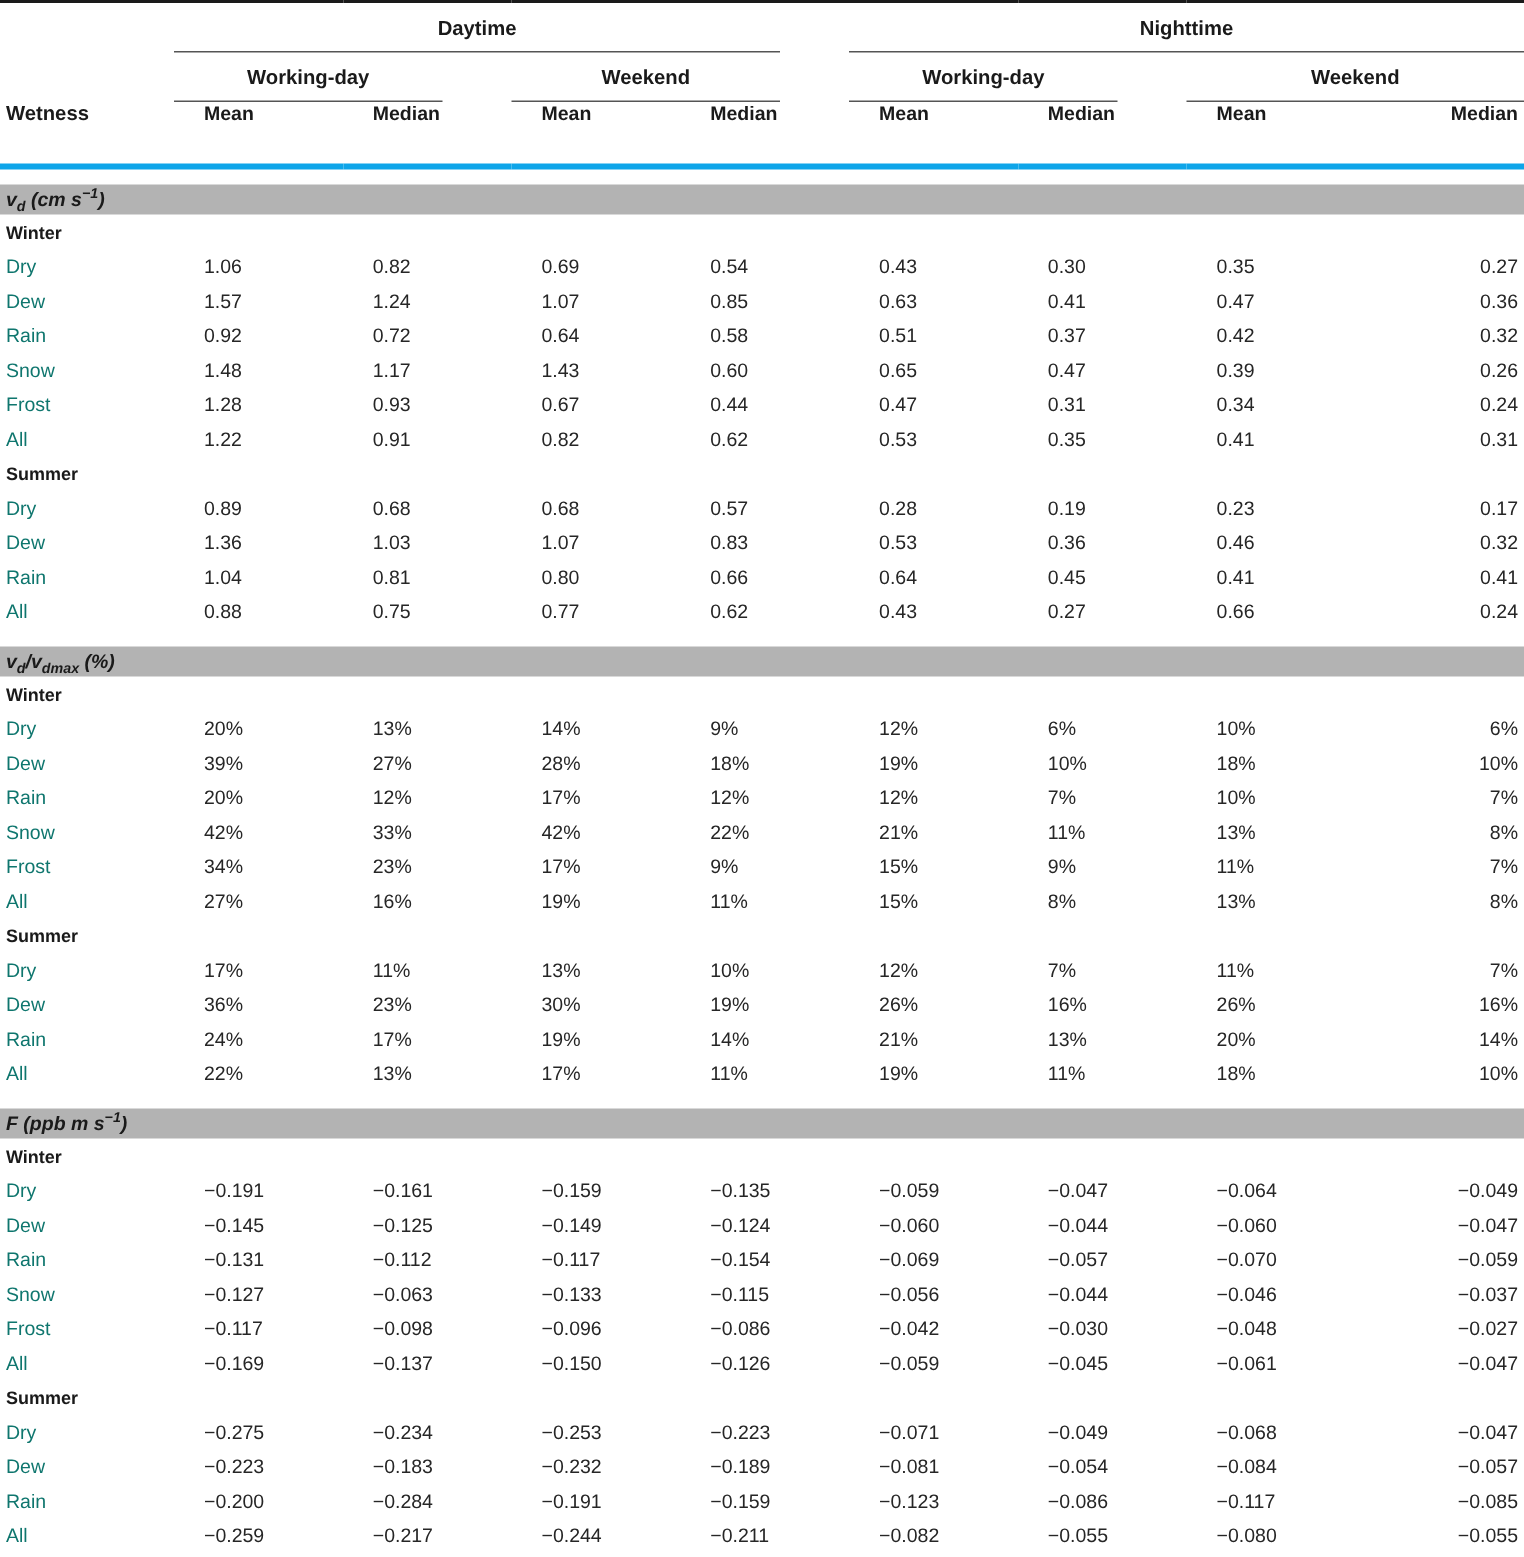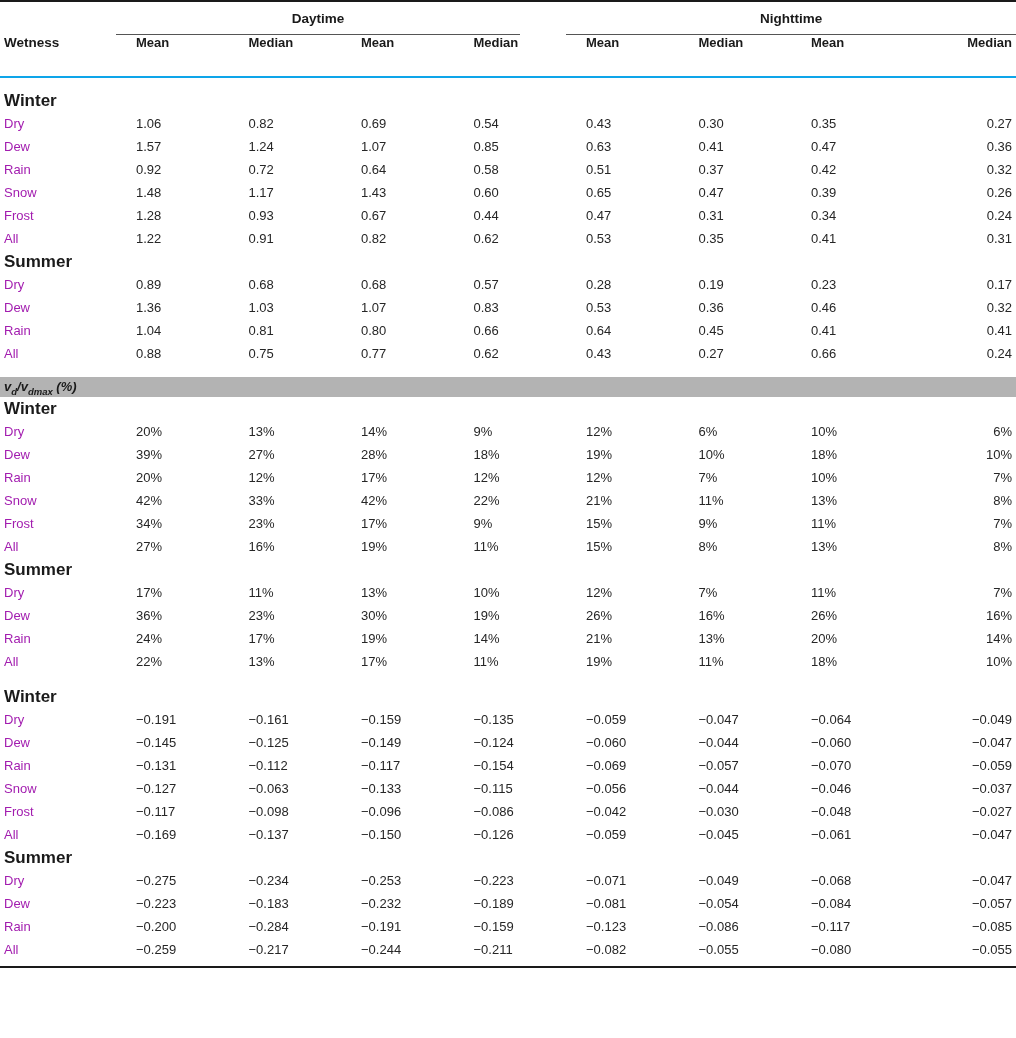--- a/index.html
+++ b/index.html
@@ -32,21 +32,21 @@
     text-align: center;
     font-weight: bold;
     font-size: 13.5px;
     padding: 6px 0 8px 0;
     border-bottom: 1px solid #555;
   }
   .gap-r { margin-right: 46px; }
   tr.row-topgroup { height: 34px; }
   tr.row-subgroup { height: 33px; }
   tr.row-colhead  { height: 37px; }
-  tr.row-colhead th { border-bottom: 2px solid #0ea5e9; padding-bottom: 26px; margin-left: 40px; }
+  tr.row-colhead th { border-bottom: 4px solid #0ea5e9; padding-bottom: 26px; margin-left: 40px; }
   th.corner  { padding-left: 4px; font-size: 13.5px; }
   th.colhead { padding-left: 20px; }
   th.colhead.last { text-align: right; padding-right: 4px; padding-left: 0; }
 
   tbody td { font-size: 13px; height: 23px; padding: 0; vertical-align: middle; }
   tr.spacer-row td { height: 12px; }
   tr.end-spacer td { height: 6px; }
   tr.section-bar td {
     background: var(--bar-color, #b3b3b3);
     font-weight: bold;
@@ -54,22 +54,22 @@
     font-size: 13px;
     height: 20px;
     padding-left: 4px;
     line-height: 20px;
   }
   tr.section-bar sub, tr.section-bar sup {
     font-size: 9.5px;
     font-style: italic;
     line-height: 0;
   }
-  tr.group-row td.group-label { font-weight: bold; padding-left: 4px; font-size: 17px; }
-  td.row-label { padding-left: 4px; color: #a21caf; }
+  tr.group-row td.group-label { font-weight: bold; padding-left: 4px; font-size: 12px; }
+  td.row-label { padding-left: 4px; color: #0f766e; }
   td.val { padding-left: 20px; color: #262626; }
   td.val.last { text-align: right; padding-right: 4px; padding-left: 0; }
 </style>
 </head>
 <body>
 
 <div class="page">
   <table>
     <colgroup>
       <col class="c-label">
@@ -85,36 +85,54 @@
     <thead>
       <tr class="row-topgroup">
         <th></th>
         <th colspan="4">
           <div class="grp gap-r">Daytime</div>
         </th>
         <th colspan="4">
           <div class="grp">Nighttime</div>
         </th>
       </tr>
+      <tr class="row-subgroup">
+        <th></th>
+        <th colspan="2">
+          <div class="grp gap-r">Working-day</div>
+        </th>
+        <th colspan="2">
+          <div class="grp gap-r">Weekend</div>
+        </th>
+        <th colspan="2">
+          <div class="grp gap-r">Working-day</div>
+        </th>
+        <th colspan="2">
+          <div class="grp">Weekend</div>
+        </th>
+      </tr>
       <tr class="row-colhead">
         <th class="corner">Wetness</th>
         <th class="colhead">Mean</th>
         <th class="colhead">Median</th>
         <th class="colhead">Mean</th>
         <th class="colhead">Median</th>
         <th class="colhead">Mean</th>
         <th class="colhead">Median</th>
         <th class="colhead">Mean</th>
         <th class="colhead last">Median</th>
       </tr>
     </thead>
     <tbody id="table-body">
         <tr class="spacer-row">
           <td colspan="9"></td>
         </tr>
+        <tr class="section-bar">
+          <td colspan="9"><span>v</span><sub>d</sub><span> (cm s</span><sup>−1</sup><span>)</span></td>
+        </tr>
         <tr class="group-row">
           <td class="group-label">Winter</td>
           <td colspan="8"></td>
         </tr>
         <tr class="data-row">
           <td class="row-label">Dry</td>
           <td class="val">1.06</td>
           <td class="val">0.82</td>
           <td class="val">0.69</td>
           <td class="val">0.54</td>
@@ -346,20 +364,23 @@
           <td class="val">17%</td>
           <td class="val">11%</td>
           <td class="val">19%</td>
           <td class="val">11%</td>
           <td class="val">18%</td>
           <td class="val last">10%</td>
         </tr>
         <tr class="spacer-row">
           <td colspan="9"></td>
         </tr>
+        <tr class="section-bar">
+          <td colspan="9"><span>F</span><span> (ppb m s</span><sup>−1</sup><span>)</span></td>
+        </tr>
         <tr class="group-row">
           <td class="group-label">Winter</td>
           <td colspan="8"></td>
         </tr>
         <tr class="data-row">
           <td class="row-label">Dry</td>
           <td class="val">−0.191</td>
           <td class="val">−0.161</td>
           <td class="val">−0.159</td>
           <td class="val">−0.135</td>

